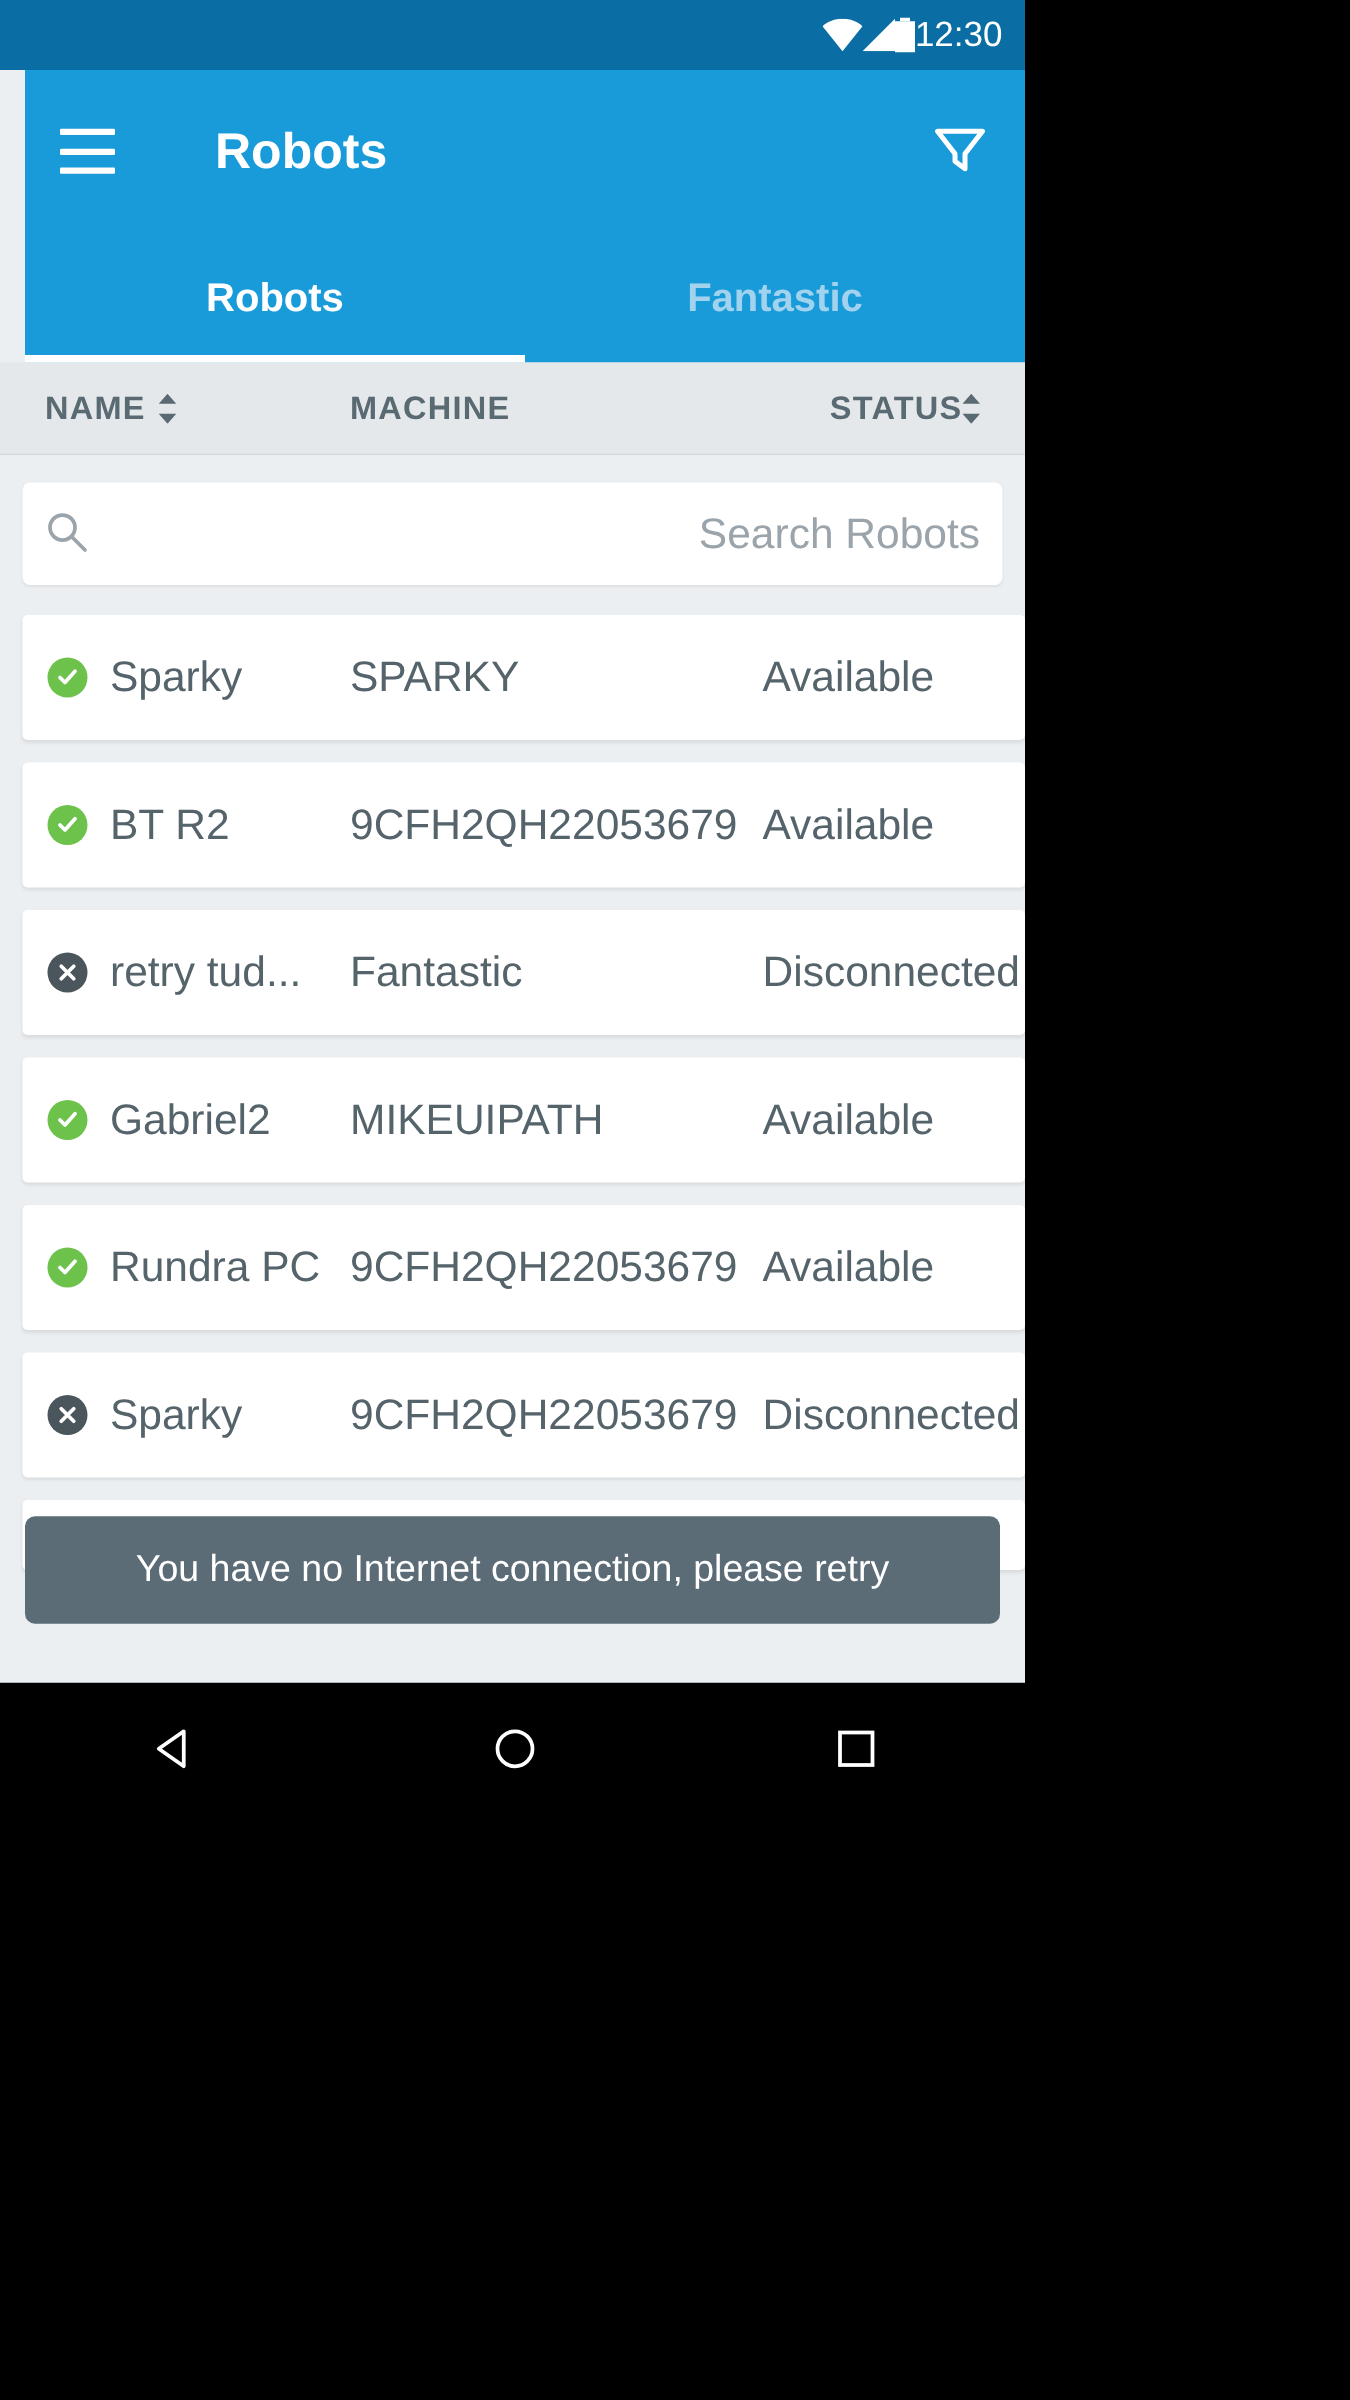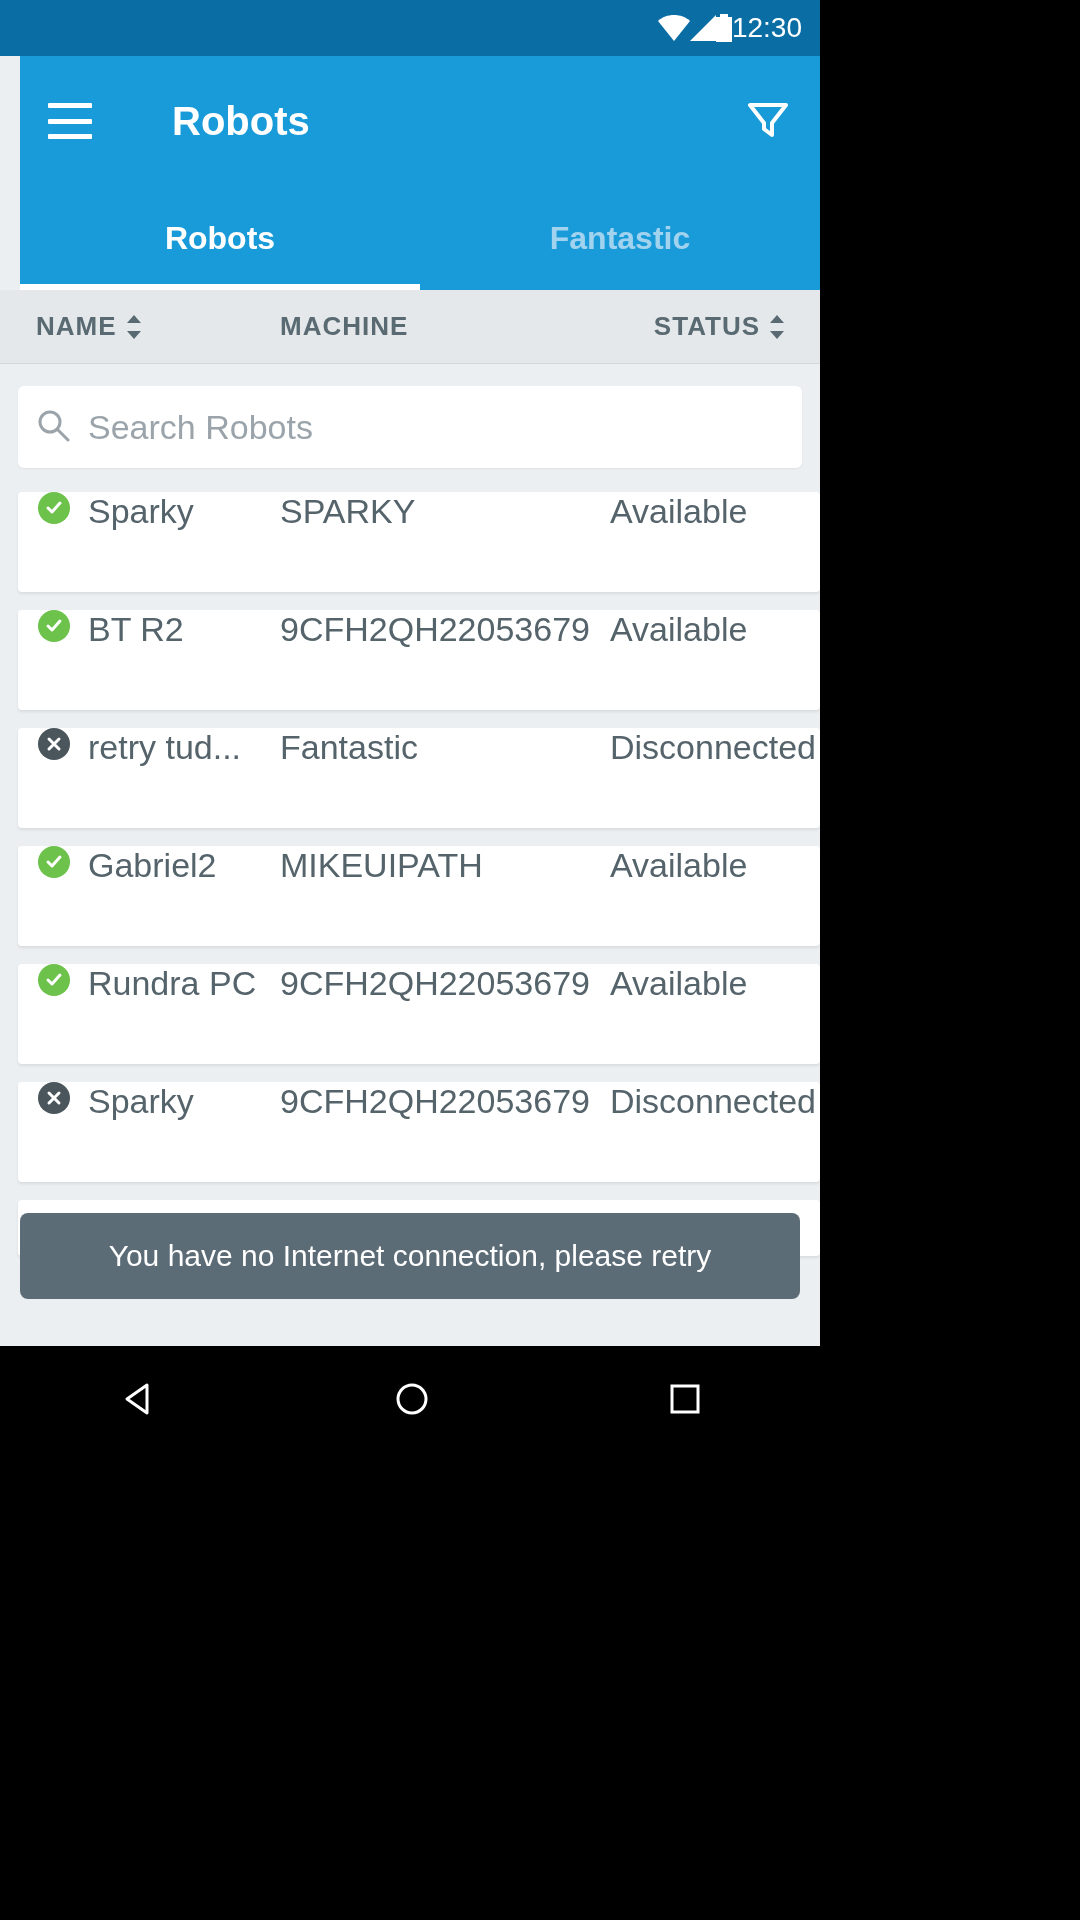--- a/index.html
+++ b/index.html
@@ -21,32 +21,32 @@
   
   .tabs { display: flex; height: 104px; }
   .tab { flex: 1; display: flex; align-items: center; justify-content: center; font-size: 32px; font-weight: 700; color: #a1d3ef; position: relative; }
   .tab.active { color: #fff; }
   .tab.active::after { content: ""; position: absolute; left: 0; right: 0; bottom: 0; height: 6px; background: #fff; }
 
   
   .col-headers { height: 74px; background: #e4e8ea; border-bottom: 1px solid #d2d7da; display: flex; align-items: center; padding: 12px 36px; color: #5a6a72; font-size: 26px; font-weight: 600; letter-spacing: 1px; }
   .col-name { width: 244px; display: flex; align-items: center; gap: 10px; }
   .col-machine { flex: 1; }
-  .col-status { width: 210px; display: flex; align-items: center; justify-content: flex-end; gap: 10px; }
+  .col-status { width: 210px; display: flex; align-items: center; justify-content: flex-end; }
   .sort-arrows { width: 14px; height: 24px; display: inline-block; }
 
   
   .content { flex: 1; background: #eceff1; position: relative; overflow: hidden; }
   .search-wrap { margin: 22px 18px 24px 18px; background: #fff; border-radius: 6px; height: 82px; display: flex; align-items: center; padding: 0 18px; gap: 18px; box-shadow: 0 1px 2px rgba(0,0,0,0.06); }
   .search-wrap svg { flex-shrink: 0; }
-  .search-input { border: none; outline: none; font-size: 34px; color: #4c1d95; flex: 1; background: transparent; }
+  .search-input { border: none; outline: none; font-size: 34px; color: #4c1d95; flex: 1; background: transparent; text-align: right; }
   .search-input::placeholder { color: #9aa4aa; }
 
   .rows { padding: 0 0 0 18px; }
-  .row { background: #fff; border-radius: 4px; height: 100px; margin-bottom: 18px; display: flex; padding: 0 0 0 20px; box-shadow: 0 2px 3px rgba(0,0,0,0.08); color: #55636b; font-size: 34px; }
+  .row { background: #fff; border-radius: 4px; height: 100px; margin-bottom: 18px; display: flex; align-items: center; padding: 0 0 0 20px; box-shadow: 0 2px 3px rgba(0,0,0,0.08); color: #55636b; font-size: 34px; }
   .row-icon { width: 32px; height: 32px; border-radius: 50%; display: flex; align-items: center; justify-content: center; margin-right: 18px; flex-shrink: 0; }
   .row-icon.available { background: #6cc24a; }
   .row-icon.disconnected { background: #4a555c; }
   .row-icon svg { display: block; }
   .row-name { width: 192px; white-space: nowrap; overflow: hidden; text-overflow: ellipsis; font-weight: 500; }
   .row-machine { flex: 1; white-space: nowrap; overflow: hidden; text-overflow: ellipsis; }
   .row-status { width: 210px; white-space: nowrap; overflow: hidden; text-overflow: clip; }
   .row.peek { height: 56px; margin-bottom: 0; }
 
   

